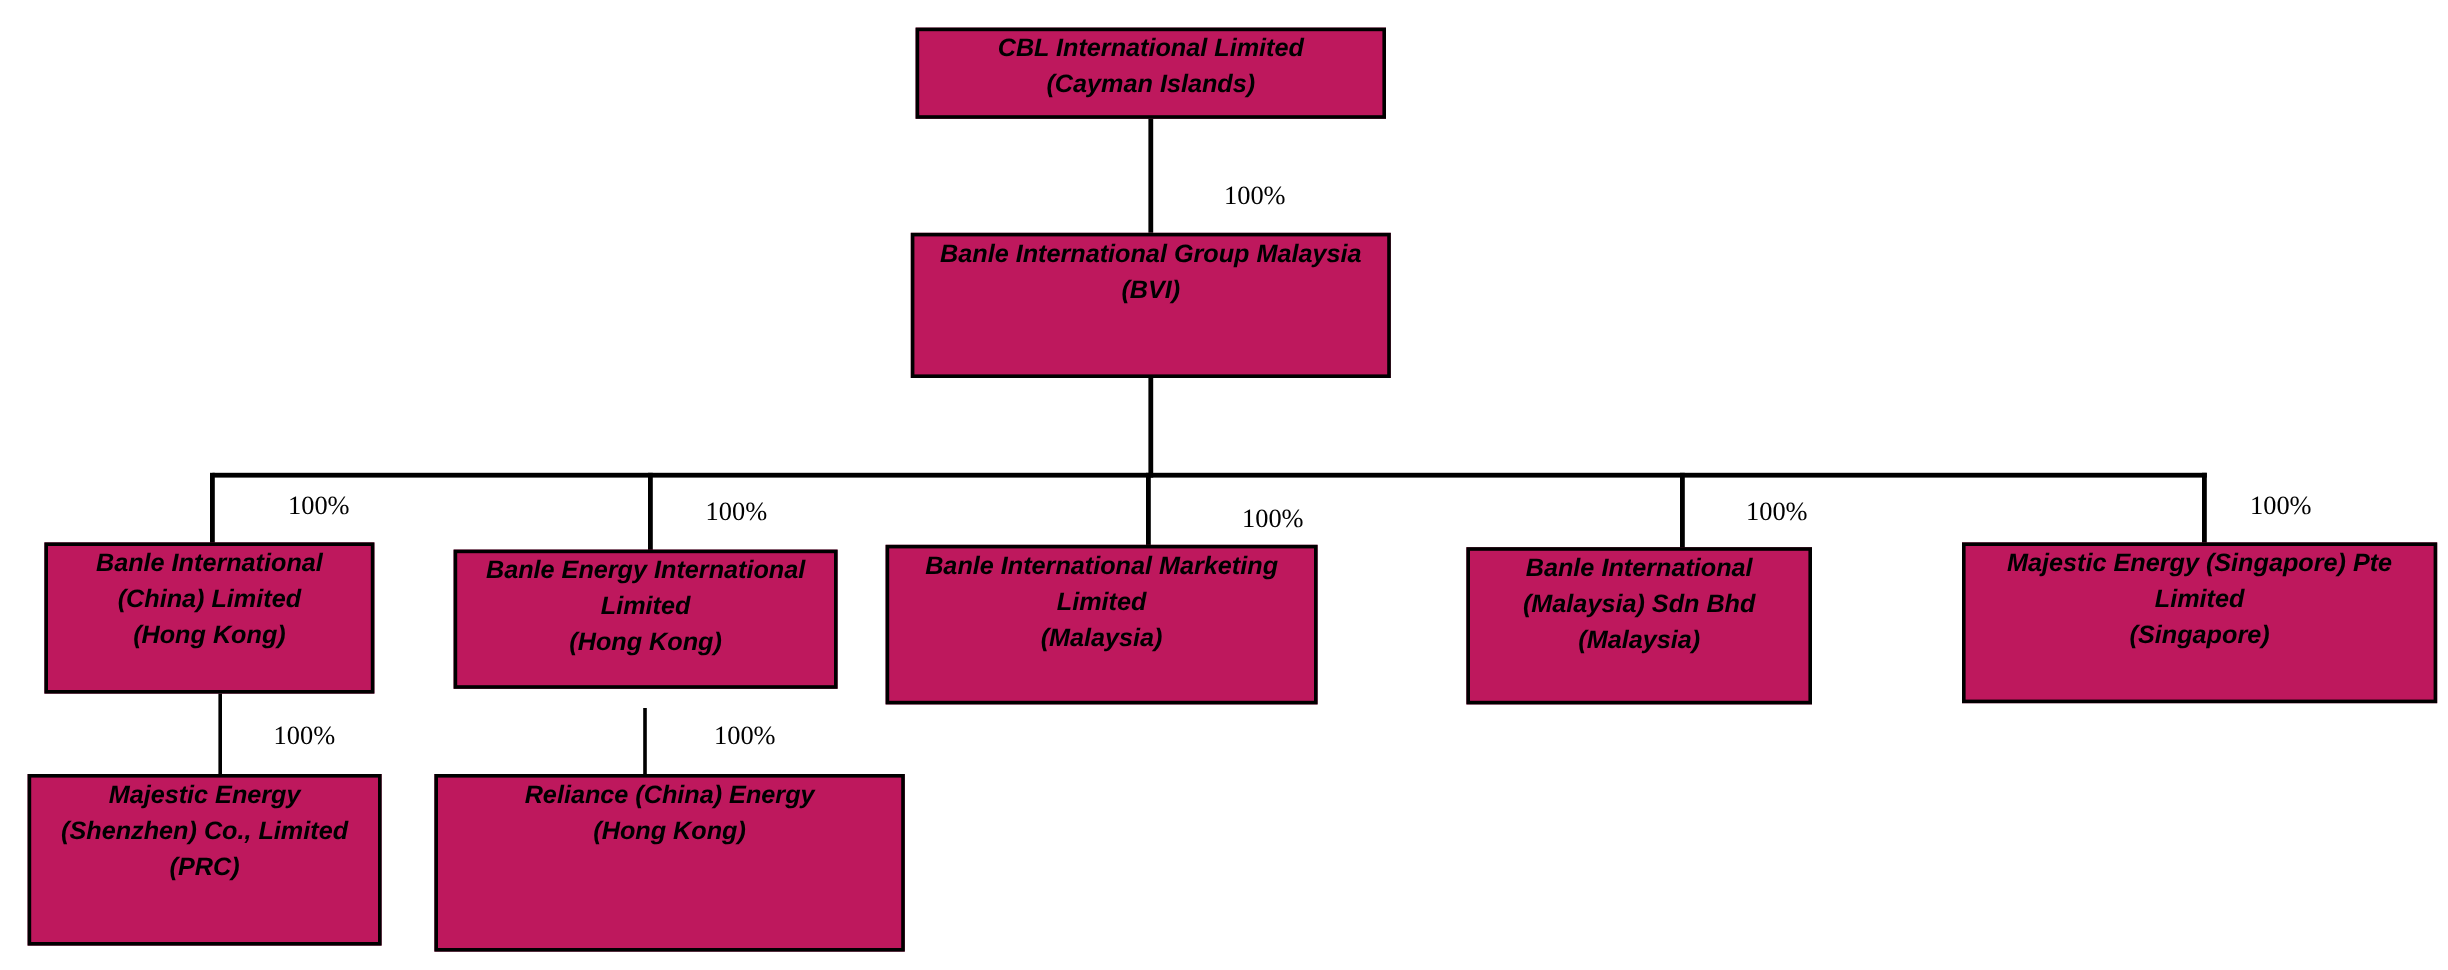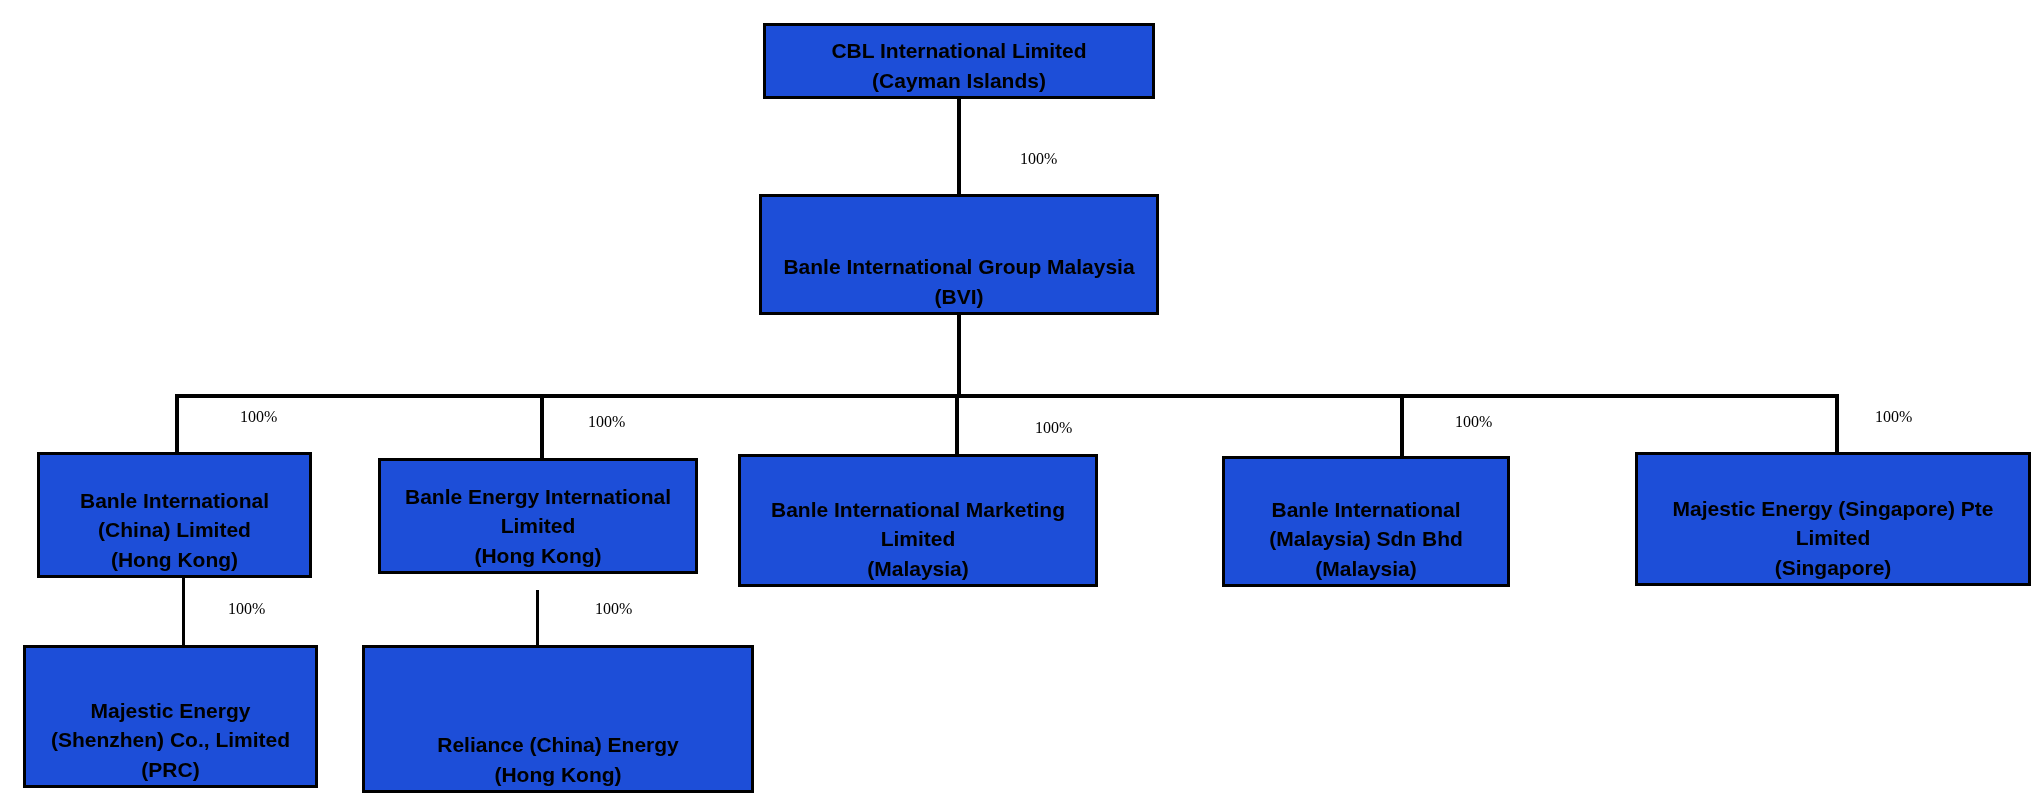--- a/index.html
+++ b/index.html
@@ -12,25 +12,26 @@
     width: 2040px;
     height: 808px;
     background: #ffffff;
     font-family: "Liberation Sans", sans-serif;
     overflow: hidden;
   }
   .node-box {
     position: absolute;
     box-sizing: border-box;
     border: 3px solid #000000;
-    background: #1d4ed8;
+    background: #be185d;
     display: flex;
-    align-items: flex-end;
+    align-items: flex-start;
     justify-content: center;
     text-align: center;
+    font-style: italic;
   }
   .node-label {
     font-weight: bold;
     font-size: 21px;
     line-height: 1.42;
     color: #000000;
     padding: 0 10px;
     white-space: pre-line;
   }
   .connector-v {
@@ -43,21 +44,21 @@
     background: #000000;
     width: 3px;
   }
   .connector-h {
     position: absolute;
     background: #000000;
     height: 4px;
   }
   .pct-label {
     position: absolute;
-    font-size: 16px;
+    font-size: 22px;
     color: #000000;
     font-family: "Liberation Serif", serif;
     white-space: nowrap;
   }
 </style>
 </head>
 <body>
 
 <div id="chart-root">
 

